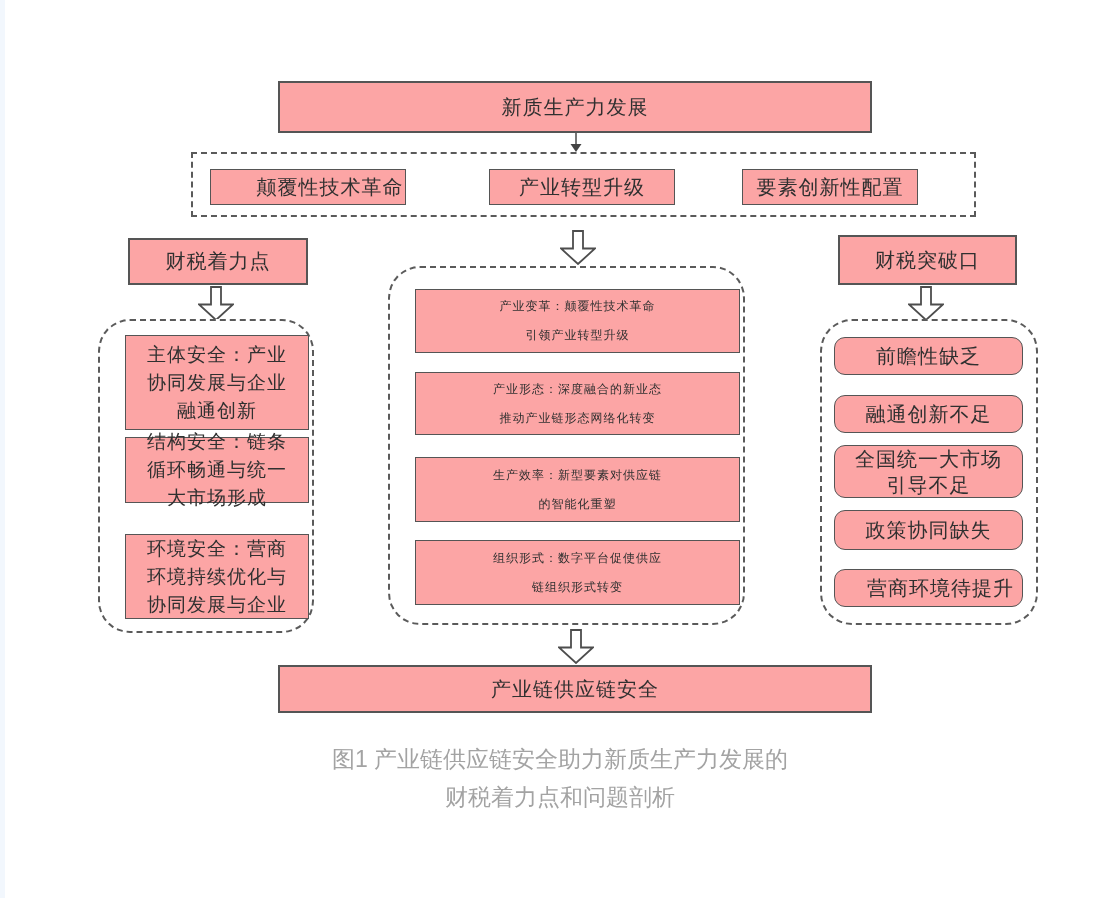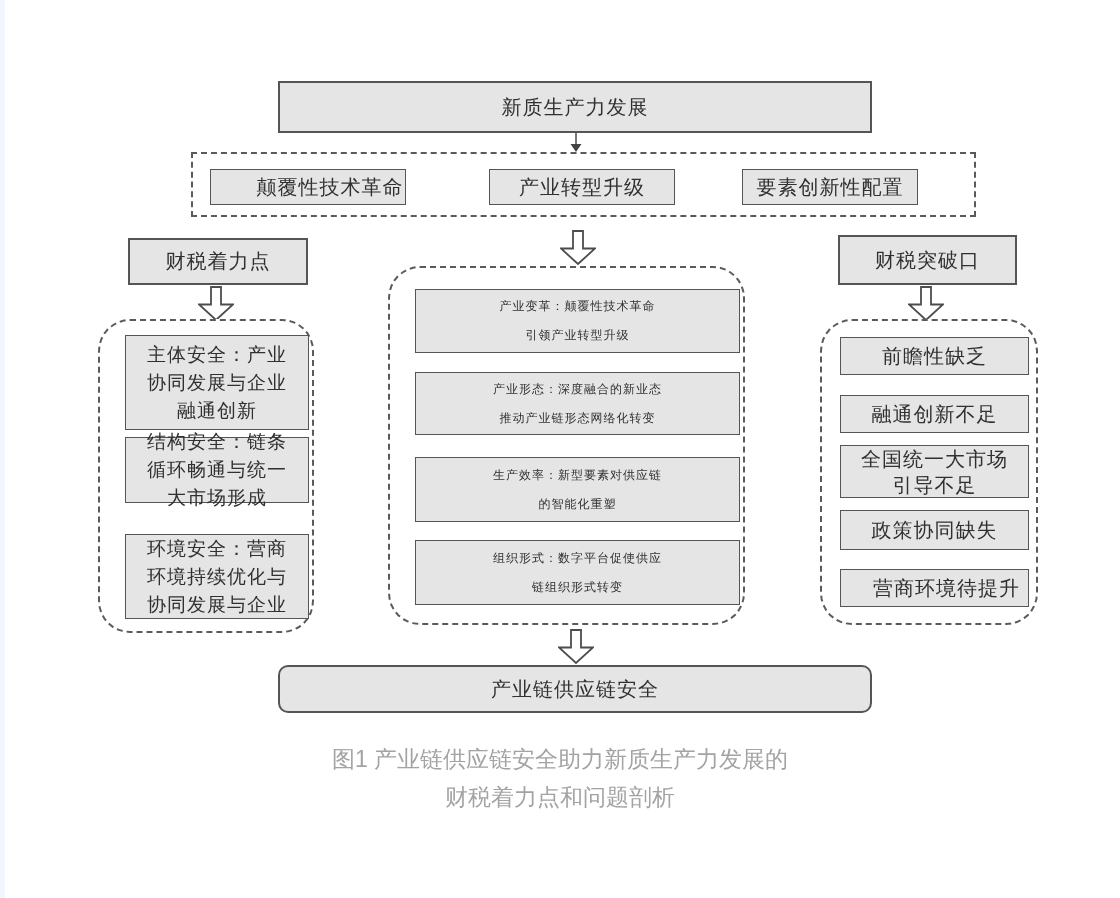--- a/index.html
+++ b/index.html
@@ -7,39 +7,39 @@
   body {
     font-family: "Liberation Serif", "DejaVu Serif", serif;
     width: 1120px; height: 898px; position: relative; overflow: hidden;
   }
   .canvas { position: absolute; left: 0; top: 0; width: 1120px; height: 898px; background: #ffffff; }
   .edge-strip { position: absolute; left: 0; top: 0; width: 5px; height: 898px; background: #f2f7fd; }
 
   .node {
     position: absolute;
     border: 2px solid #555555;
-    background: #e5e5e5;
+    background: #fca5a5;
     display: flex; align-items: center; justify-content: center;
     text-align: center;
     color: #303030;
     white-space: pre-line;
     letter-spacing: 1px;
   }
   .node.thin { border-width: 1.5px; }
 
   .panel {
     position: absolute;
     border: 2px dashed #5a5a5a;
     background: #ffffff;
   }
   .panel.rounded { border-radius: 32px; }
 
   
   .top-node    { left: 278px; top: 81px;  width: 594px; height: 52px; font-size: 20px; }
-  .bottom-node { left: 278px; top: 665px; width: 594px; height: 48px; font-size: 20px; border-radius: 10px; }
+  .bottom-node { left: 278px; top: 665px; width: 594px; height: 48px; font-size: 20px; }
 
   
   .connector { position: absolute; left: 569px; top: 133px; width: 14px; height: 19px; }
 
   
   .drivers-panel { left: 191px; top: 152px; width: 785px; height: 65px; }
   .driver-node { top: 15px; height: 36px; font-size: 20px; }
   .driver-1 { left: 17px;  width: 196px; padding-left: 44px; }
   .driver-2 { left: 296px; width: 186px; }
   .driver-3 { left: 549px; width: 176px; }
@@ -65,21 +65,21 @@
   
   .center-panel { left: 388px; top: 266px; width: 357px; height: 359px; border-radius: 34px; }
   .center-node { left: 25px; width: 325px; font-size: 12px; line-height: 29px; }
   .center-node-1 { top: 21px;  height: 64px; }
   .center-node-2 { top: 104px; height: 63px; }
   .center-node-3 { top: 189px; height: 65px; }
   .center-node-4 { top: 272px; height: 65px; }
 
   
   .right-panel { left: 820px; top: 319px; width: 218px; height: 306px; border-radius: 30px; }
-  .right-node { left: 18px; width: 189px; font-size: 20px; line-height: 26px; }
+  .right-node { left: 12px; width: 189px; font-size: 20px; line-height: 26px; border-radius: 11px; }
   .right-node-1 { top: 16px;  height: 38px; }
   .right-node-2 { top: 74px;  height: 38px; }
   .right-node-3 { top: 124px; height: 53px; }
   .right-node-4 { top: 189px; height: 40px; }
   .right-node-5 { top: 248px; height: 38px; padding-left: 24px; }
 
   
   .caption {
     position: absolute; left: 0; top: 740px; width: 1120px;
     text-align: center;

